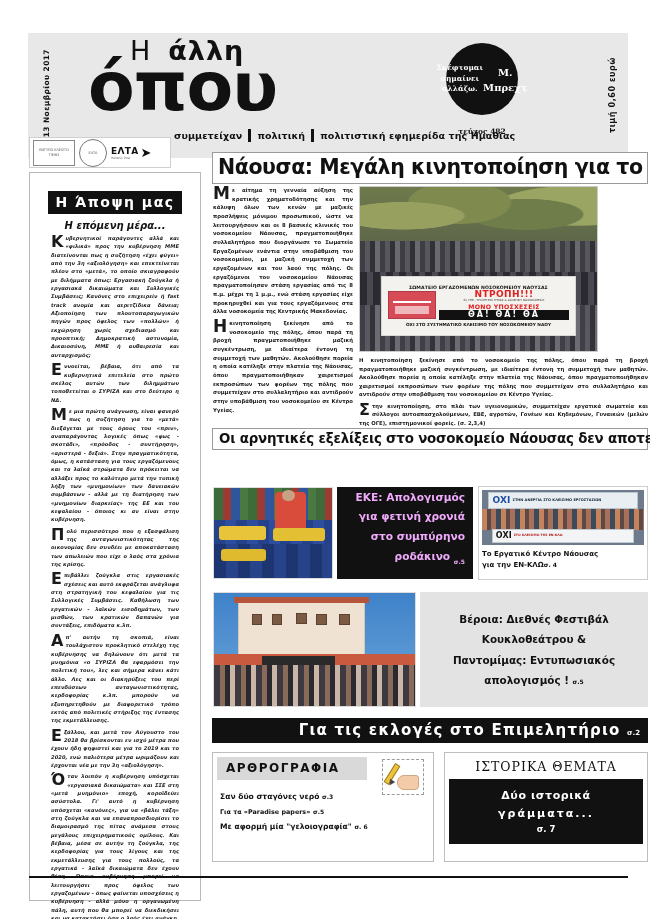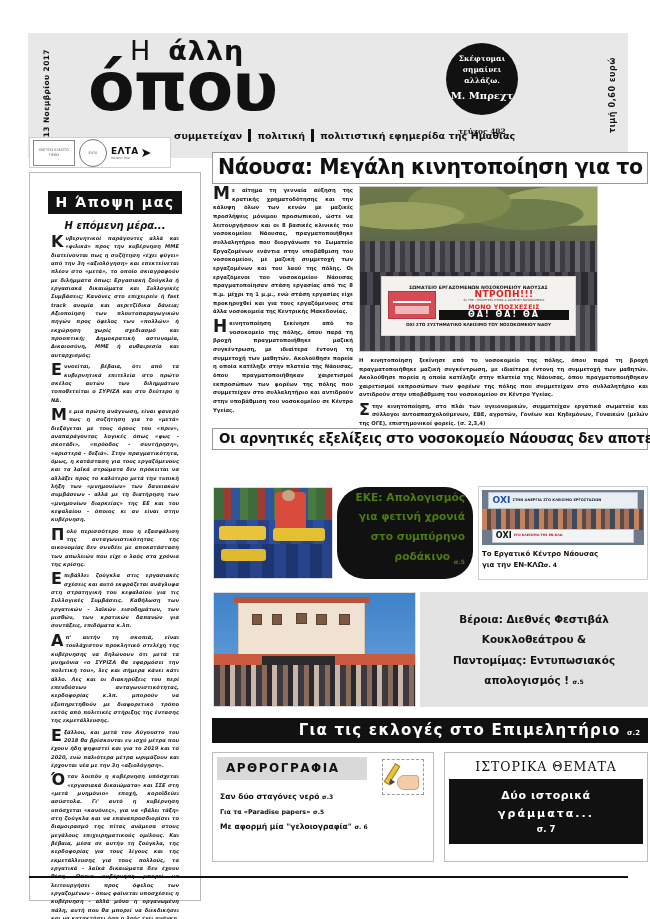--- a/index.html
+++ b/index.html
@@ -50,21 +50,21 @@
     position:absolute;left:140px;top:96px;
     font-size:9.5px;font-weight:bold;letter-spacing:.1px;
     display:flex;align-items:center;gap:0px;
   }
   .logo-sub .seg{padding:0 6px;}
   .logo-sub .bar{display:inline-block;width:3px;height:13px;background:#111;}
 
   .quote-circle{
     position:absolute;left:418px;top:10px;width:72px;height:72px;
     border-radius:50%;background:#111;color:#fff;
-    display:flex;flex-direction:column;align-items:center;justify-content:center;
+    display:flex;align-items:center;justify-content:center;
     text-align:center;line-height:1.45;
   }
   .quote-circle .qt{font-size:7.4px;font-weight:bold;font-family:"DejaVu Serif",serif;}
   .quote-circle .qa{font-size:10px;font-weight:bold;margin-top:3px;font-family:"DejaVu Serif",serif;}
   .issue{
     position:absolute;left:406px;top:94px;width:96px;text-align:center;
     font-size:7.5px;font-weight:bold;font-family:"DejaVu Serif",serif;
   }
 
   
@@ -198,23 +198,23 @@
   .eke-photo .r3{position:absolute;left:0;top:62%;width:100%;height:38%;
     background:repeating-linear-gradient(90deg,#1d3570 0 12px,#27438a 12px 24px);}
   .eke-photo .lem1{position:absolute;left:4%;top:42%;width:40%;height:16%;background:#e8c43a;border-radius:3px;}
   .eke-photo .lem2{position:absolute;left:50%;top:44%;width:44%;height:15%;background:#e3bf33;border-radius:3px;}
   .eke-photo .lem3{position:absolute;left:6%;top:68%;width:38%;height:13%;background:#dfb92e;border-radius:3px;}
   .eke-photo .man{position:absolute;left:52%;top:4%;width:26%;height:44%;background:#d94b3a;border-radius:4px 4px 0 0;}
   .eke-photo .head{position:absolute;left:58%;top:2%;width:11%;height:13%;background:#c9a183;border-radius:50%;}
 
   .eke-black{
     position:absolute;left:337px;top:487px;width:136px;height:92px;
-    background:#111;color:#4d7c0f;box-sizing:border-box;
+    background:#111;color:#f0abfc;box-sizing:border-box;
     display:flex;flex-direction:column;align-items:flex-end;justify-content:center;
-    padding:0 8px 12px 6px;text-align:right;border-radius:28px;
+    padding:0 8px 12px 6px;text-align:right;
   }
   .eke-black div{font-size:10.6px;font-weight:bold;line-height:1.85;white-space:nowrap;}
   .eke-black .pg{font-size:6px;vertical-align:bottom;}
 
   .ekclo-box{
     position:absolute;left:478px;top:486px;width:170px;height:94px;
     border:1px solid #cfcfcf;background:#fff;box-sizing:border-box;padding:3px;
   }
   .ekclo-photo{width:100%;height:55px;position:relative;overflow:hidden;background:#6d7b8c;}
   .ekclo-photo .bnr{position:absolute;left:4%;top:4%;width:92%;height:30%;background:#e8eef2;border:1px solid #b9c4cc;

